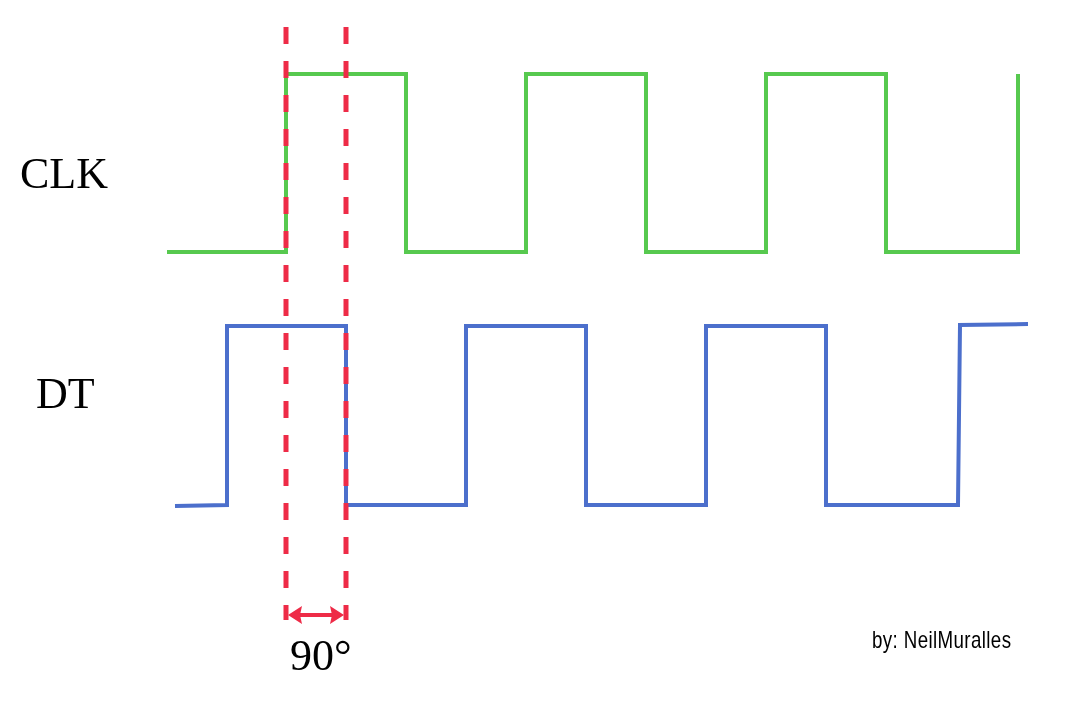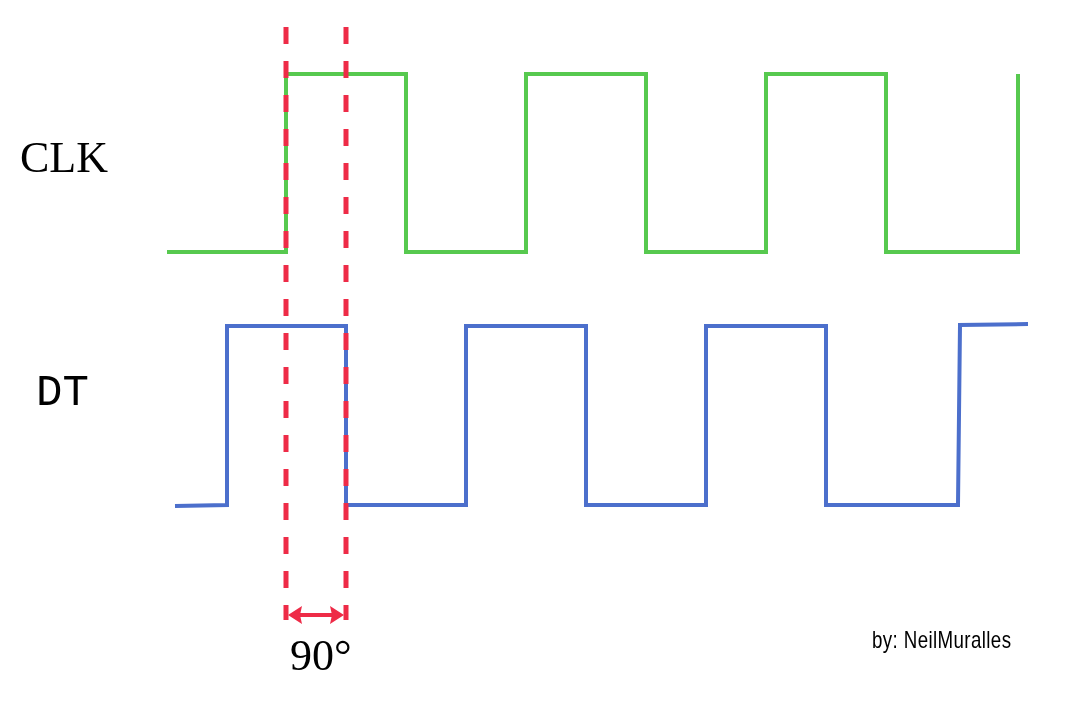--- a/index.html
+++ b/index.html
@@ -1,20 +1,20 @@
 <!DOCTYPE html>
 <html><head>
 <meta charset="utf-8">
 <style>
   html, body { margin:0; padding:0; background:#ffffff; }
   body { width:1080px; height:703px; position:relative; overflow:hidden; }
   svg { position:absolute; left:0; top:0; }
   .label { position:absolute; font-family:"Liberation Serif", serif; color:#000; }
-  #clk-label { left:20px; top:132px; font-size:44px; }
-  #dt-label { left:36px; top:368px; font-size:44px;font-family:Liberation Mono, monospace; }
+  #clk-label { left:20px; top:148px; font-size:44px; }
+  #dt-label { left:36px; top:368px; font-size:44px; }
   #phase-label { left:290px; top:630px; font-size:44px;text-align:center; }
   #credit { position:absolute; left:872px; top:626px; font-family:"Liberation Sans", sans-serif; font-size:24px; color:#000; transform:scaleX(0.78); transform-origin:left top; letter-spacing:0.5px; }
 </style>
 </head>
 <body>
 
 <svg width="1080" height="703" viewBox="0 0 1080 703">
   <polyline id="clk-wave" fill="none" stroke="#57c94f" stroke-width="4" stroke-linejoin="miter" points="167,252 286,252 286,74 406,74 406,252 526,252 526,74 646,74 646,252 766,252 766,74 886,74 886,252 1018,252 1018,74"></polyline>
   <polyline id="dt-wave" fill="none" stroke="#4c6fcc" stroke-width="4" stroke-linejoin="miter" points="175,506 227,505 227,326 346,326 346,505 466,505 466,326 586,326 586,505 706,505 706,326 826,326 826,505 958,505 960,325 1028,324"></polyline>
   <line x1="286" y1="27" x2="286" y2="620" stroke="#ee2b47" stroke-width="5" stroke-dasharray="17 17"></line>

